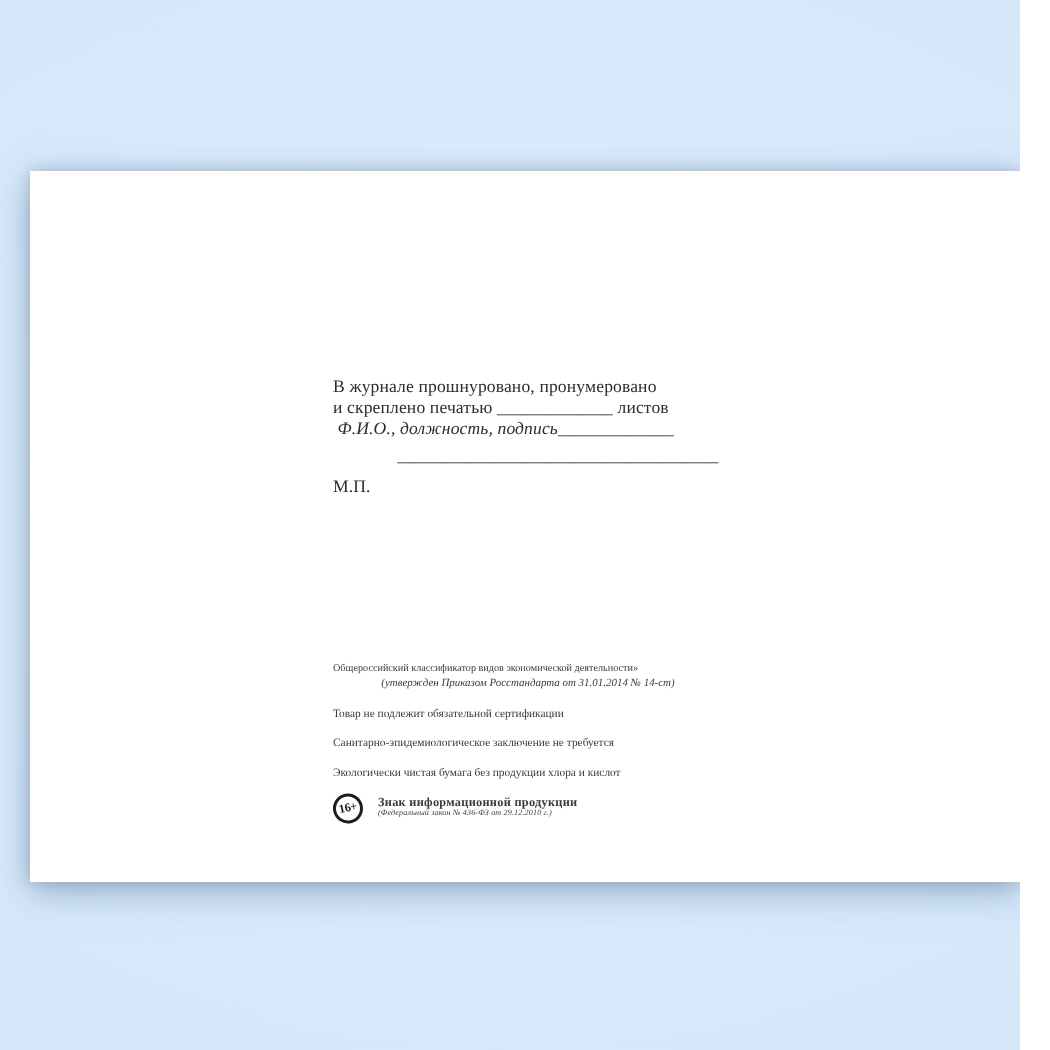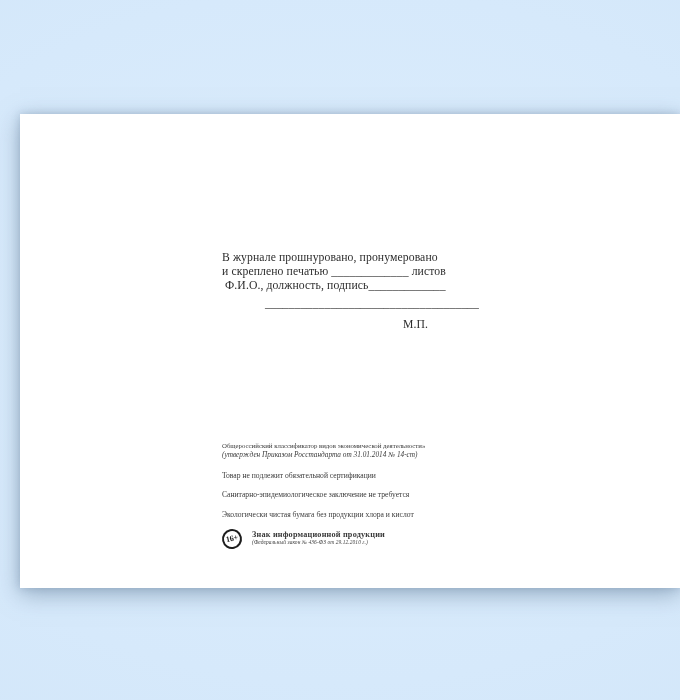--- a/index.html
+++ b/index.html
@@ -30,40 +30,40 @@
     left: 202px;
     top: 137px;
     width: 212px;
     color: #2d2d2d;
     font-size: 11.7px;
     line-height: 14.2px;
     letter-spacing: 0.1px;
     white-space: nowrap;
   }
   .stamp-line { display: block; }
-  .stamp-line.indented { padding-left: 3px; }
+  .stamp-line.indented { padding-left: 3px; font-style: italic; }
   .stamp-line.rule { margin-top: 3px; margin-left: 40px; }
   .seal-mark {
     display: block;
-    text-align: right;
+    text-align: left;
     padding-right: 6px;
     margin-top: 7px;
   }
   
   .info-block {
     position: absolute;
     left: 202px;
     top: 327px;
     width: 260px;
     color: #3a3a3a;
     white-space: nowrap;
   }
   .compliance { font-size: 7.3px; line-height: 9.3px; }
   .compliance .l2 { font-size: 6.8px; }
-  .compliance .l3 { font-style: italic; }
+  .compliance .l3 { font-style: italic; text-align: center; }
   .info-line {
     display: block;
     font-size: 7.6px;
     line-height: 9px;
     margin-top: 11.5px;
   }
   .info-line.first-gap { margin-top: 9.5px; }
   .age-row {
     display: flex;
     align-items: flex-start;

